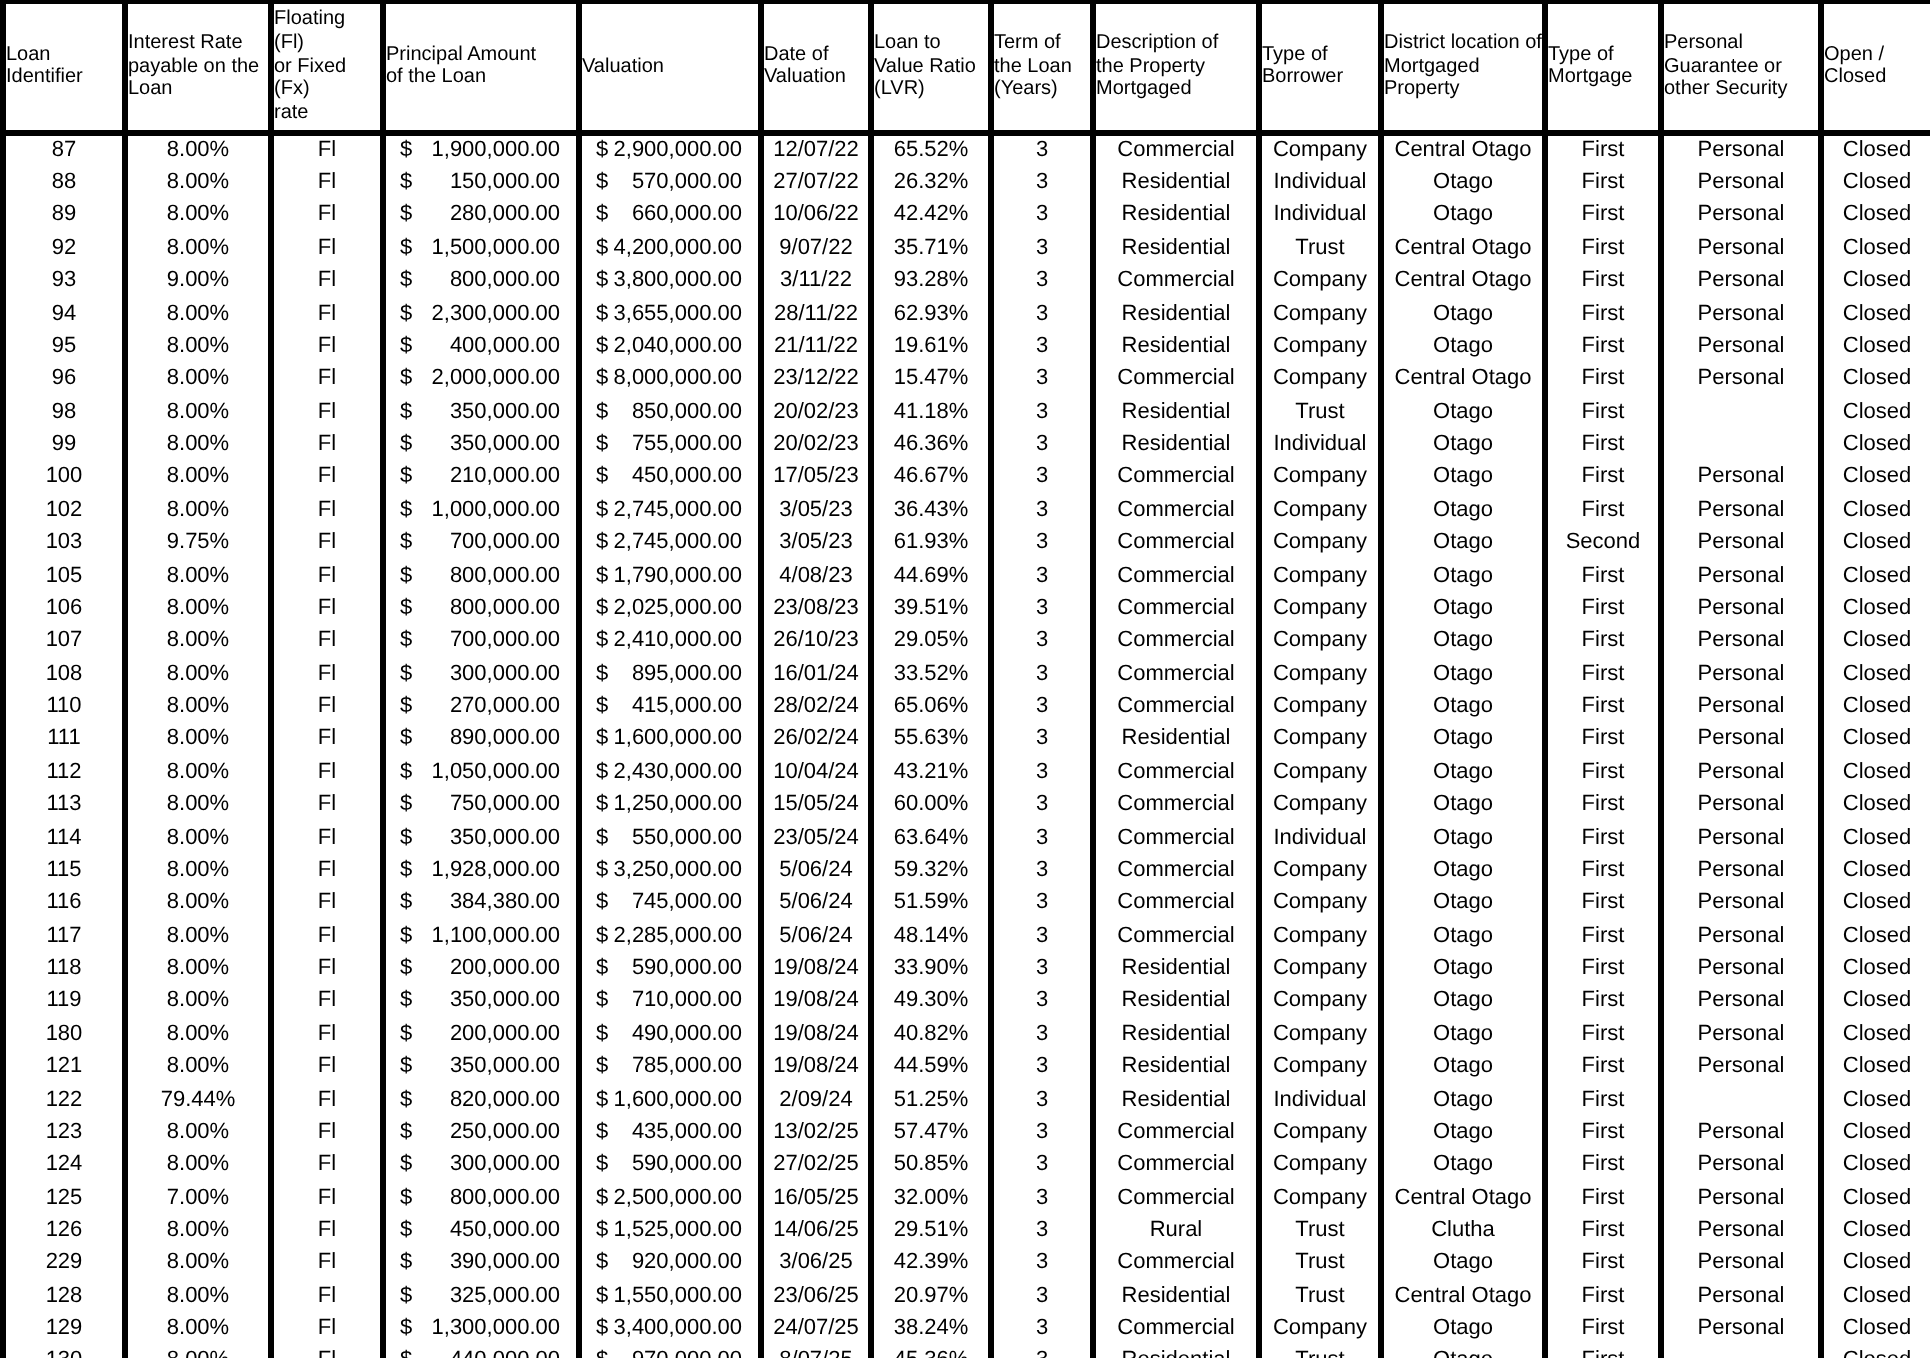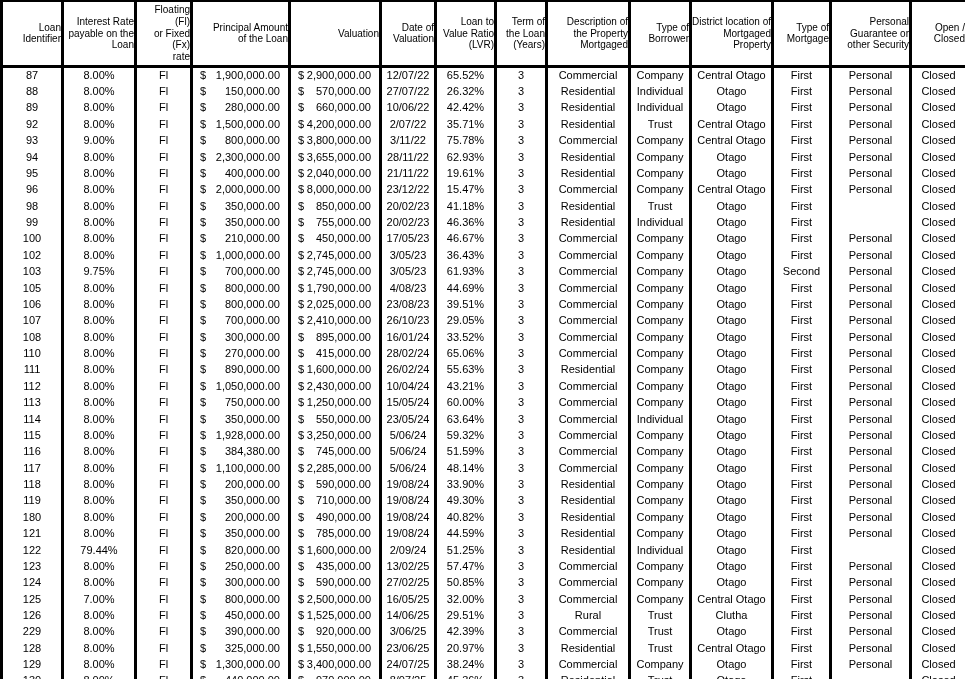--- a/index.html
+++ b/index.html
@@ -23,21 +23,21 @@
     border: 2px solid #000000;
     border-bottom: 4px solid #000000;
   }
   thead th {
     border-left: 3px solid #000000;
     border-right: 3px solid #000000;
     border-top: 2px solid #000000;
     border-bottom: 3px solid #000000;
     font-size: 10px;
     font-weight: normal;
-    text-align: right;
+    text-align: left;
     vertical-align: middle;
     white-space: pre-line;
     line-height: 1.18;
     padding: 2px 0;
     height: 47px;
     overflow: hidden;
   }
   tbody td {
     border-left: 3px solid #000000;
     border-right: 3px solid #000000;
@@ -191,21 +191,21 @@
           <td>8.00%</td>
           <td>Fl</td>
           <td class="money">
             <span class="cur">$</span>
             <span class="amt">1,500,000.00</span>
           </td>
           <td class="money">
             <span class="cur">$</span>
             <span class="amt">4,200,000.00</span>
           </td>
-          <td>2/07/22</td>
+          <td>9/07/22</td>
           <td>35.71%</td>
           <td>3</td>
           <td>Residential</td>
           <td>Trust</td>
           <td>Central Otago</td>
           <td>First</td>
           <td>Personal</td>
           <td>Closed</td>
         </tr>
         <tr>
@@ -214,21 +214,21 @@
           <td>Fl</td>
           <td class="money">
             <span class="cur">$</span>
             <span class="amt">800,000.00</span>
           </td>
           <td class="money">
             <span class="cur">$</span>
             <span class="amt">3,800,000.00</span>
           </td>
           <td>3/11/22</td>
-          <td>75.78%</td>
+          <td>93.28%</td>
           <td>3</td>
           <td>Commercial</td>
           <td>Company</td>
           <td>Central Otago</td>
           <td>First</td>
           <td>Personal</td>
           <td>Closed</td>
         </tr>
         <tr>
           <td>94</td>

